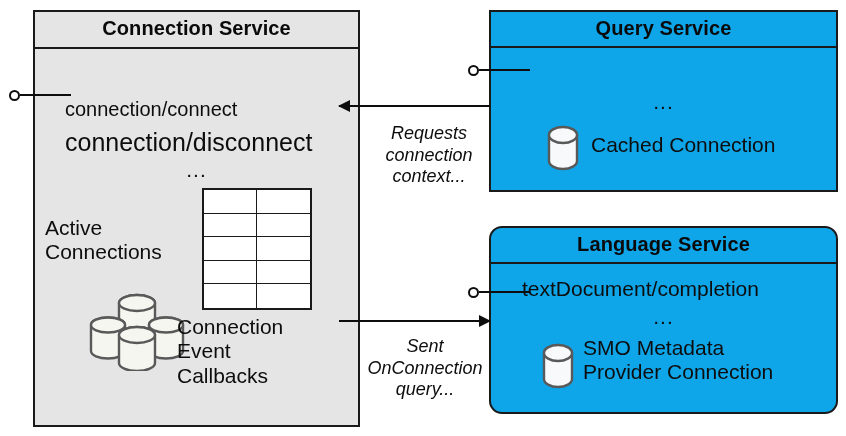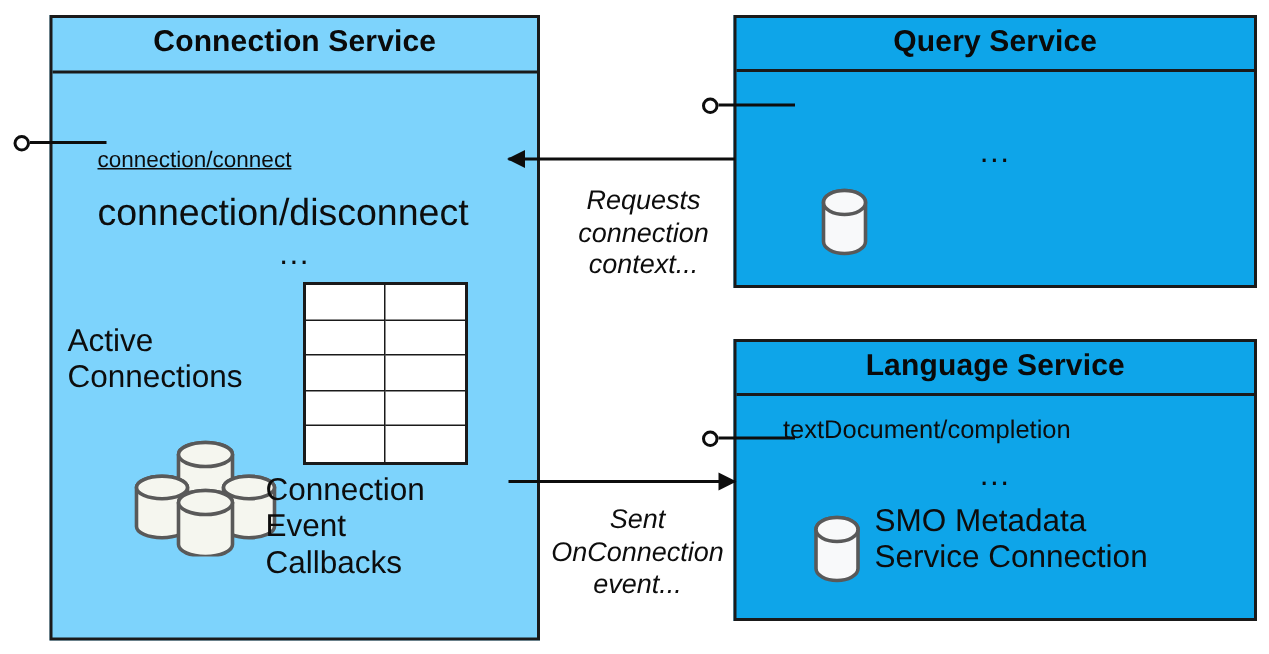--- a/index.html
+++ b/index.html
@@ -20,21 +20,21 @@
   }
 
   
   .component {
     position: absolute;
     border: 2px solid #1a1a1a;
     box-sizing: border-box;
     display: flex;
     flex-direction: column;
   }
-  .component.tinted { background: #7dd3fc; }
+  .component.tinted { background: #e5e5e5; }
   .component.plain  { background: #0ea5e9; }
 
   .comp-header {
     flex: 0 0 auto;
     border-bottom: 2px solid #1a1a1a;
     text-align: center;
     font-weight: bold;
     color: #0a0a0a;
     letter-spacing: .1px;
     box-sizing: border-box;
@@ -139,21 +139,21 @@
 </style>
 </head>
 <body>
 
 <div id="canvas">
 
   <div class="component tinted" style="left:33px; top:10px; width:327px; height:417px;">
     <div class="comp-header" style="height:37px; line-height:33px; font-size:20px;">Connection Service</div>
     <div class="comp-body">
 
-      <span class="api-line" style="left:30px; top:49px; font-size:15px;text-decoration:underline;">connection/connect</span>
+      <span class="api-line" style="left:30px; top:49px; font-size:20px;">connection/connect</span>
 
       <span class="api-line" style="left:30px; top:79px; font-size:25px;">connection/disconnect</span>
 
       <span class="ellipsis" style="left:0; top:109px; width:323px; font-size:21px;">...</span>
 
       <div class="label-block" style="left:10px; top:167px; width:160px; font-size:21px; white-space:pre-line;">Active
 Connections</div>
 
       <div class="db-cluster" style="left:48px; top:236px; width:110px; height:86px;">
         <svg width="110" height="86" viewBox="0 0 110 86">
@@ -204,43 +204,44 @@
 
       <div class="cyl" style="left:55px; top:76px;">
         <svg width="34" height="48" viewBox="0 0 34 48">
           <g fill="#f8f9fa" stroke="#595959" stroke-width="2.4">
             <path d="M3,11 a14,8 0 0 1 28,0 v26 a14,8 0 0 1 -28,0 z"></path>
             <ellipse cx="17" cy="11" rx="14" ry="8"></ellipse>
           </g>
         </svg>
       </div>
 
+      <div class="label-block" style="left:100px; top:85px; width:236px; font-size:21px; text-align:left; white-space:pre-line;">Cached Connection</div>
 
     </div>
   </div>
 
-  <div class="component plain" style="left:489px; top:226px; width:349px; height:188px;">
+  <div class="component plain" style="left:489px; top:226px; width:349px; height:188px;border-radius:13px;">
     <div class="comp-header" style="height:36px; line-height:32px; font-size:20px;">Language Service</div>
     <div class="comp-body">
 
-      <span class="api-line" style="left:31px; top:13px; font-size:17px;">textDocument/completion</span>
+      <span class="api-line" style="left:31px; top:13px; font-size:21px;">textDocument/completion</span>
 
       <span class="ellipsis" style="left:0; top:41px; width:345px; font-size:21px;">...</span>
 
       <div class="cyl" style="left:50px; top:78px;">
         <svg width="34" height="48" viewBox="0 0 34 48">
           <g fill="#f8f9fa" stroke="#595959" stroke-width="2.4">
             <path d="M3,11 a14,8 0 0 1 28,0 v26 a14,8 0 0 1 -28,0 z"></path>
             <ellipse cx="17" cy="11" rx="14" ry="8"></ellipse>
           </g>
         </svg>
       </div>
 
       <div class="label-block" style="left:92px; top:72px; width:252px; font-size:21px; white-space:pre-line;">SMO Metadata
-Service Connection</div>
+Provider Connection</div>
 
     </div>
   </div>
 
   <div class="lollipop" style="left:9px; top:90px; width:62px; height:11px;">
     <span class="ball"></span>
     <span class="stem" style="width:51px;"></span>
   </div>
 
   <div class="lollipop" style="left:468px; top:65px; width:62px; height:11px;">
@@ -260,15 +261,15 @@
   <div class="edge-label" style="left:364px; top:123px; width:130px; font-size:18px;">Requests
 connection
 context...</div>
 
   <div class="connector" style="left:339px; top:320px; width:151px; height:2px;">
     <span class="shaft" style="width:151px;"></span>
     <span class="head right"></span>
   </div>
   <div class="edge-label" style="left:355px; top:336px; width:140px; font-size:18px;">Sent
 OnConnection
-event...</div>
+query...</div>
 
 </div>
 
 </body></html>

